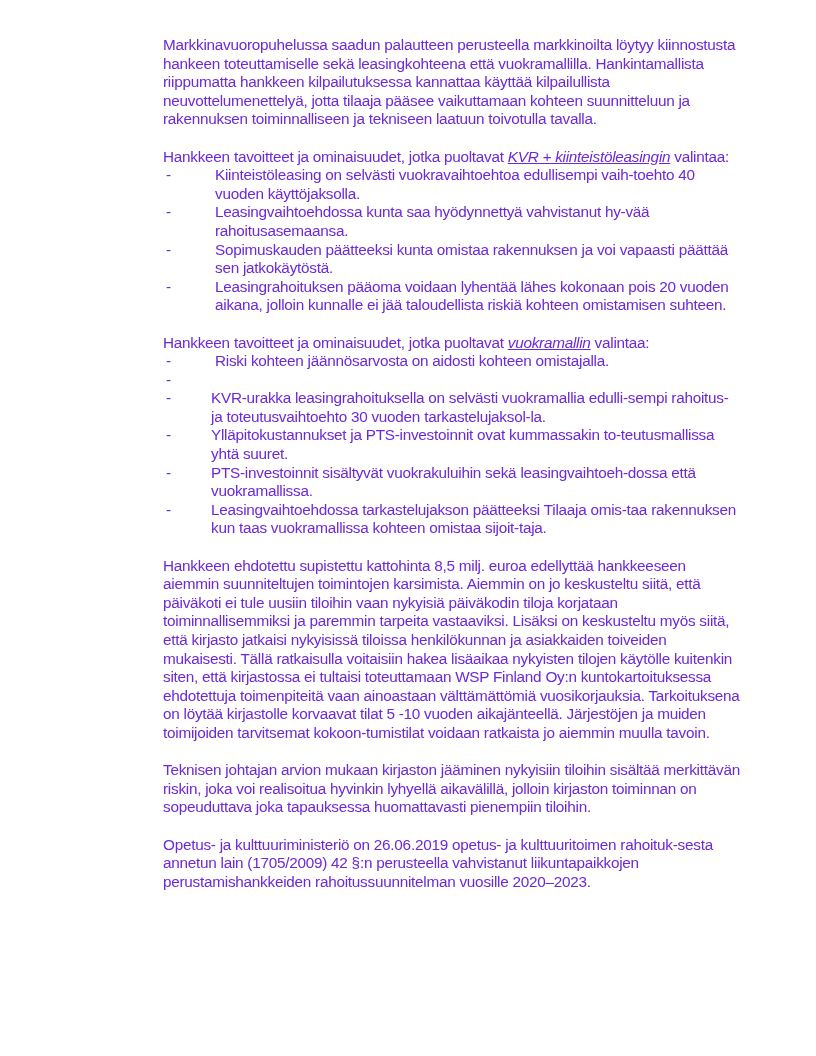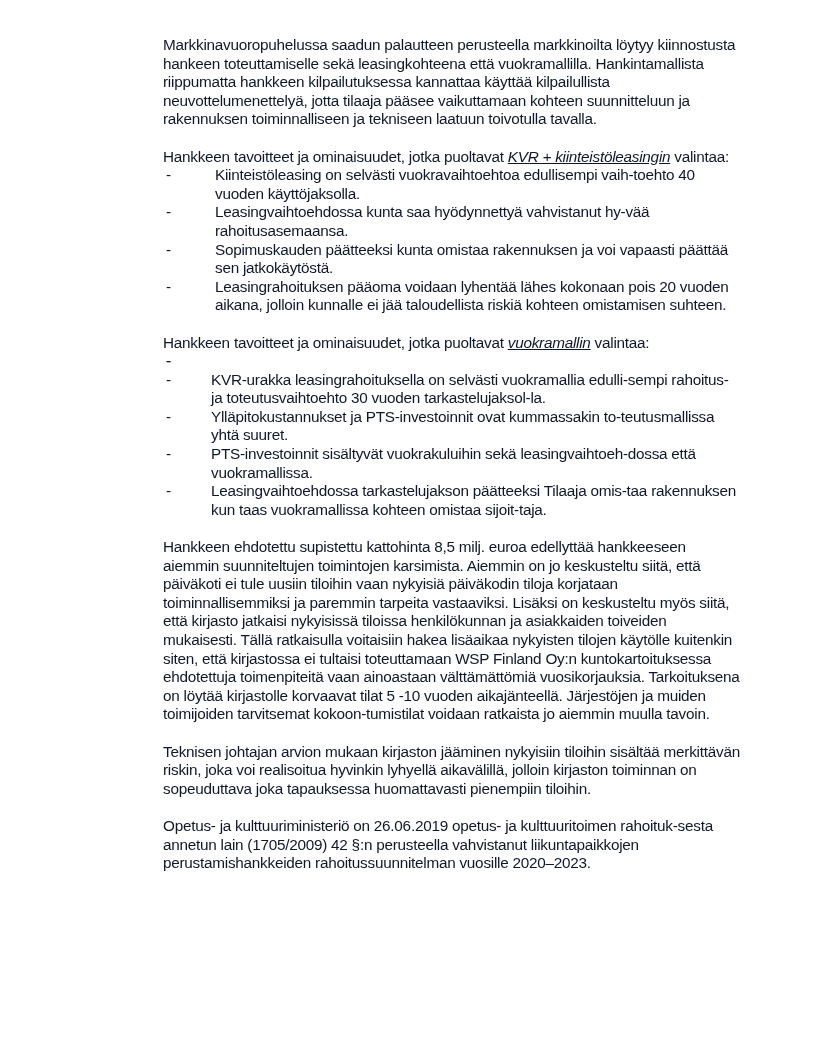--- a/index.html
+++ b/index.html
@@ -1,20 +1,20 @@
 <!DOCTYPE html>
 <html><head>
 <meta charset="utf-8">
 <style>
   html, body { margin: 0; padding: 0; background: #ffffff; }
   body { width: 816px; height: 1056px; position: relative; overflow: hidden; }
   .page {
     position: absolute; left: 163px; top: 36px; width: 580px;
     font-family: "Liberation Sans", sans-serif;
-    font-size: 15.3px; line-height: 18.6px; color: #0f172a;
+    font-size: 15.3px; line-height: 18.6px; color: #6d28d9;
     letter-spacing: -0.25px;
   }
   p { margin: 0; }
   .gap { height: 18.6px; }
   .list { margin: 0; padding: 0; list-style: none; }
   .list li { position: relative; padding-left: 52px; }
   .list li .dash { position: absolute; left: 3px; top: 0; }
   .list.l3 li { padding-left: 48px; }
   .kw { font-style: italic; text-decoration: underline; }
 </style>
@@ -30,21 +30,21 @@
   <ul class="list">
     <li><span class="dash">-</span><span>Kiinteistöleasing on selvästi vuokravaihtoehtoa edullisempi vaih-toehto 40 vuoden käyttöjaksolla.</span></li>
     <li><span class="dash">-</span><span>Leasingvaihtoehdossa kunta saa hyödynnettyä vahvistanut hy-vää rahoitusasemaansa.</span></li>
     <li><span class="dash">-</span><span>Sopimuskauden päätteeksi kunta omistaa rakennuksen ja voi vapaasti päättää sen jatkokäytöstä.</span></li>
     <li><span class="dash">-</span><span>Leasingrahoituksen pääoma voidaan lyhentää lähes kokonaan pois 20 vuoden aikana, jolloin kunnalle ei jää taloudellista riskiä kohteen omistamisen suhteen.</span></li>
   </ul>
   <div class="gap"></div>
 
   <p><span>Hankkeen tavoitteet ja ominaisuudet, jotka puoltavat </span><span class="kw">vuokramallin</span><span> valintaa:</span></p>
   <ul class="list">
-    <li><span class="dash">-</span></li>
+    <li><span class="dash">-</span><span>Riski kohteen jäännösarvosta on aidosti kohteen omistajalla.</span></li>
     <li><span class="dash">-</span></li>
   </ul>
   <div class="gap"></div>
 
   <ul class="list l3">
     <li><span class="dash">-</span><span>KVR-urakka leasingrahoituksella on selvästi vuokramallia edulli-sempi rahoitus- ja toteutusvaihtoehto 30 vuoden tarkastelujaksol-la.</span></li>
     <li><span class="dash">-</span><span>Ylläpitokustannukset ja PTS-investoinnit ovat kummassakin to-teutusmallissa yhtä suuret.</span></li>
     <li><span class="dash">-</span><span>PTS-investoinnit sisältyvät vuokrakuluihin sekä leasingvaihtoeh-dossa että vuokramallissa.</span></li>
     <li><span class="dash">-</span><span>Leasingvaihtoehdossa tarkastelujakson päätteeksi Tilaaja omis-taa rakennuksen kun taas vuokramallissa kohteen omistaa sijoit-taja.</span></li>
   </ul>

